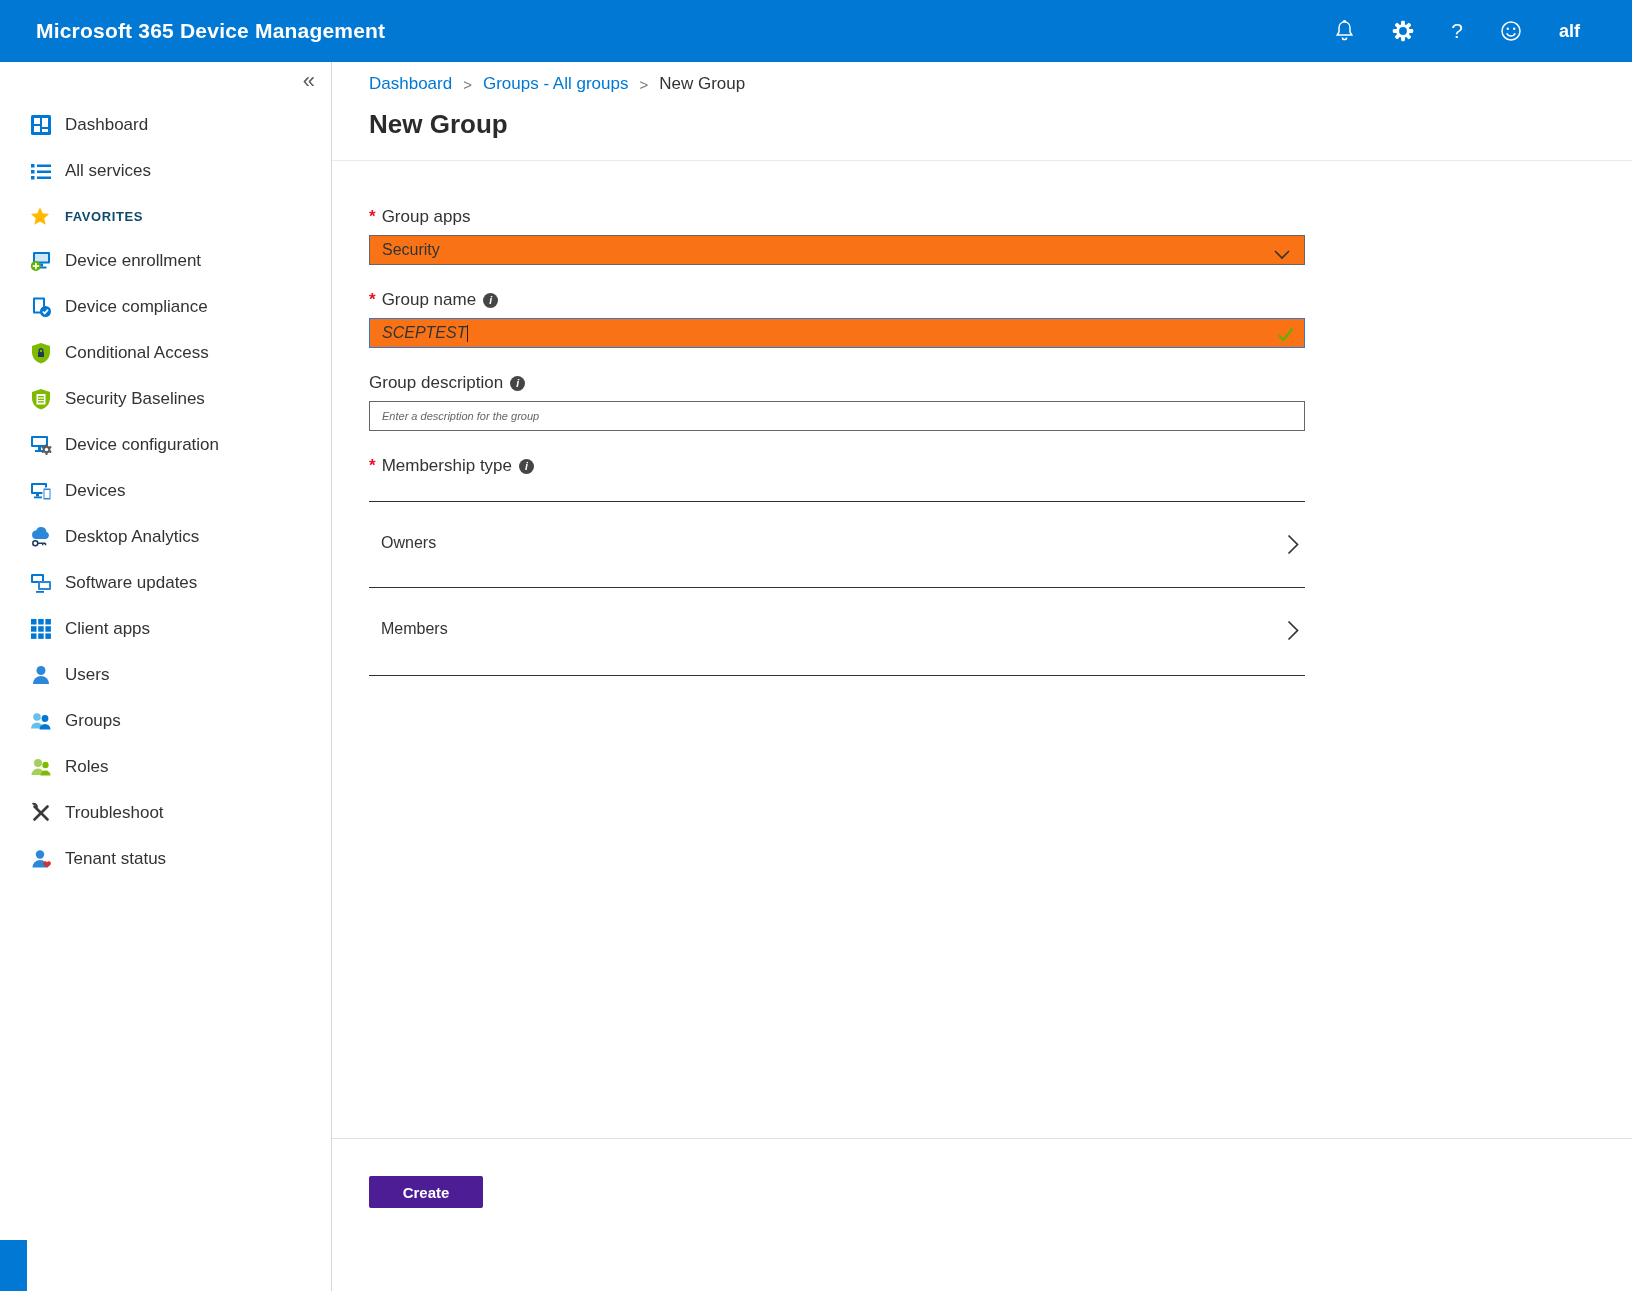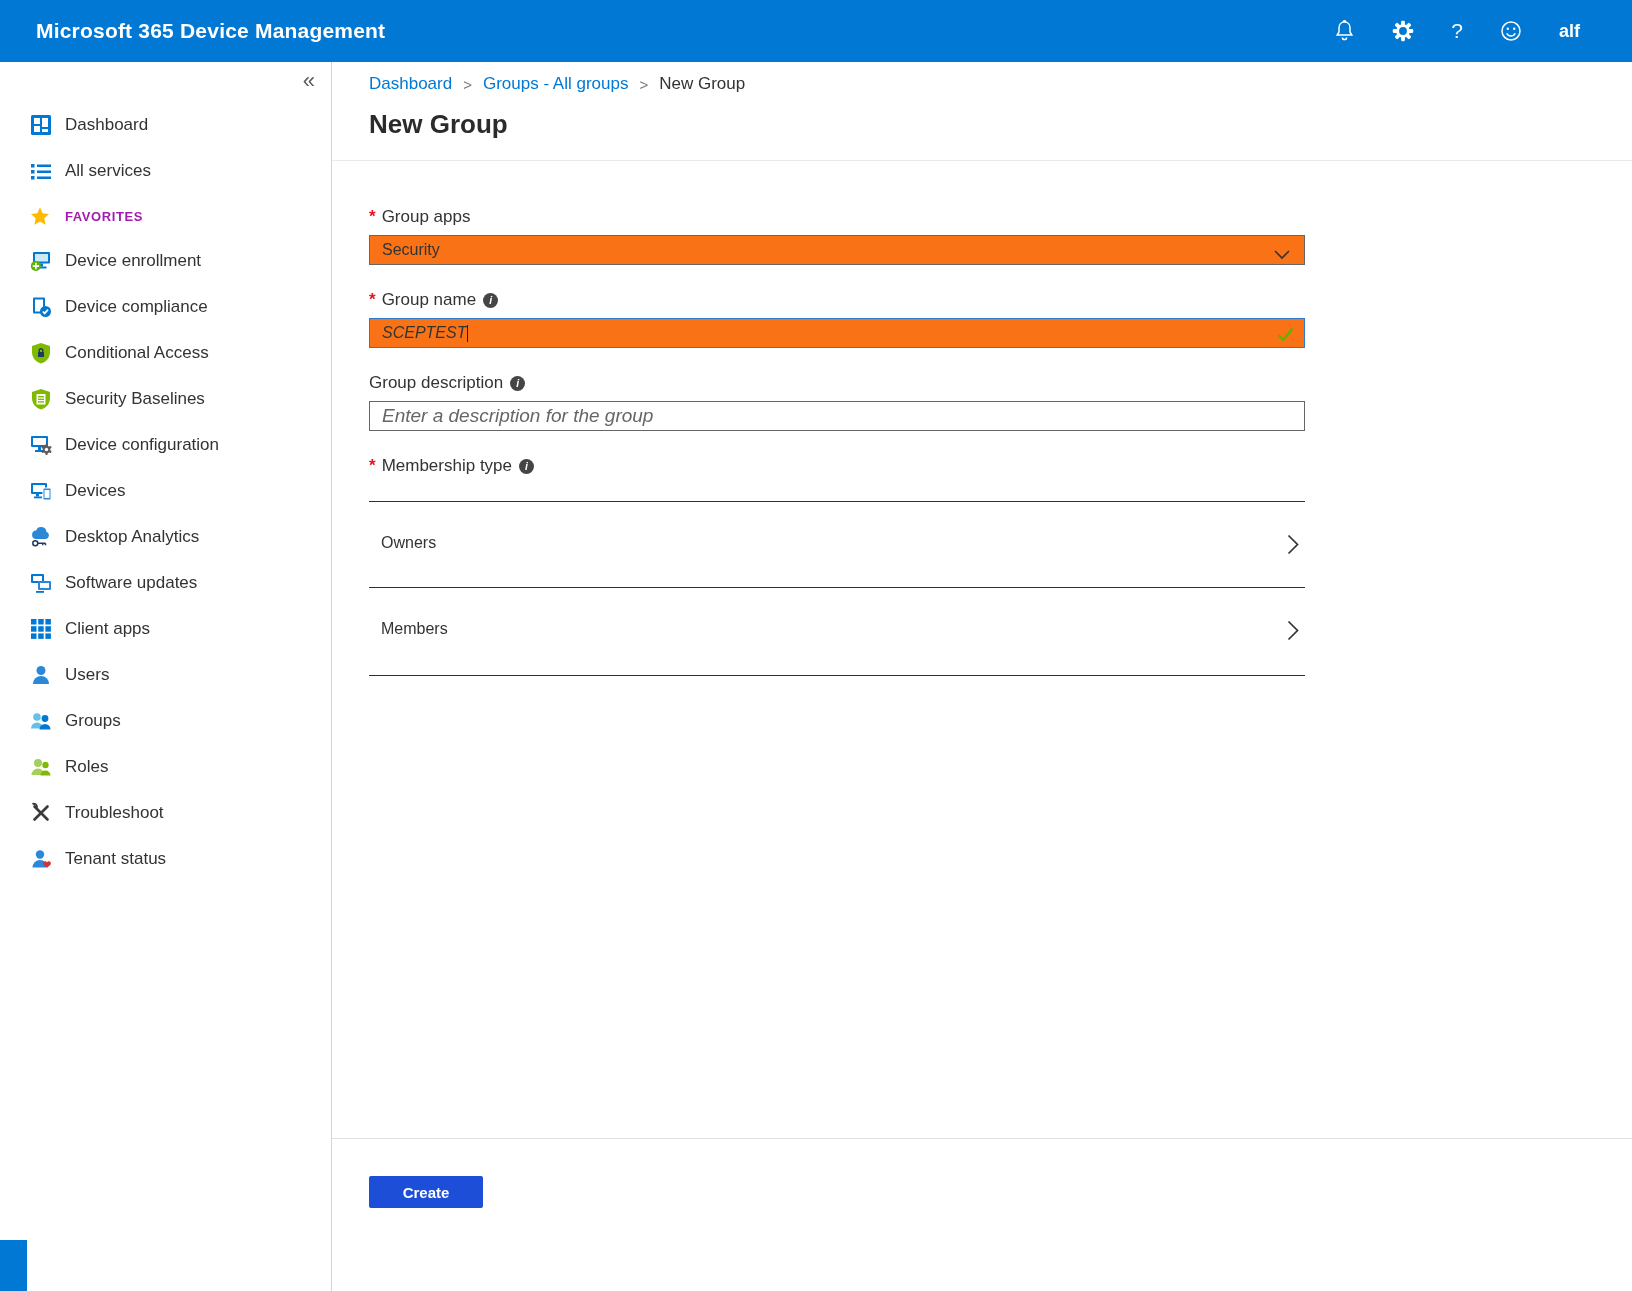--- a/index.html
+++ b/index.html
@@ -35,21 +35,21 @@
   }
   .nav { padding-top:40px; }
   .nav-item {
     display:flex; align-items:center; height:46px; padding-left:30px;
     font-size:17px; color:#333; cursor:pointer; white-space:nowrap;
   }
   .nav-item .icon { width:22px; height:22px; margin-right:13px; display:inline-flex; flex-shrink:0; }
   .nav-item .icon svg { width:22px; height:22px; }
   .nav-heading {
     display:flex; align-items:center; height:44px; padding-left:30px;
-    font-size:13px; font-weight:bold; color:#a21caf; letter-spacing:0.6px;
+    font-size:13px; font-weight:bold; color:#0c4a6e; letter-spacing:0.6px;
   }
   .nav-heading .icon { width:20px; height:20px; margin-right:15px; display:inline-flex; }
   .nav-heading .icon svg { width:20px; height:20px; }
   .blue-strip { position:absolute; left:0; bottom:0; width:27px; height:51px; background:#0078d4; }
 
   
   .main { flex:1; position:relative; padding-left:37px; background:#fff; }
   .breadcrumb {
     display:flex; align-items:center; gap:11px;
     margin-top:11px; font-size:17px; height:22px;
@@ -77,36 +77,36 @@
     position:relative; cursor:pointer;
   }
   .select-box .chev { position:absolute; right:14px; top:10px; }
 
   .text-input-box.focused { border:1.5px solid #2f7acc; cursor:text;font-style:italic; }
   .caret { display:inline-block; width:1px; height:17px; background:#222; margin-left:1px; }
   .valid-check { position:absolute; right:10px; top:8px; }
 
   .desc-input {
     margin-top:7px; width:100%; height:30px; border:1px solid #666; background:#fff;
-    padding:0 12px; font-size:19px; font-family:"Liberation Sans", sans-serif; color:#333; outline:none;
+    padding:0 12px; font-size:11px; font-family:"Liberation Sans", sans-serif; color:#333; outline:none;
   }
   .desc-input::placeholder { color:#666; font-style:italic; }
 
   .section-rows { margin-top:21px; width:936px; }
   .section-row {
     position:relative; height:86px; border-top:1.5px solid #323130; cursor:pointer;
   }
   .section-row.last { height:89px; border-bottom:1.5px solid #323130; }
   .section-row .row-label { position:absolute; left:12px; top:32px; font-size:16px; color:#333; }
   .section-row .chev-right { position:absolute; right:6px; top:32px; }
 
   .footer-divider { position:absolute; left:0; right:0; top:1076px; border-top:1px solid #e0e0e0; }
   .create-btn {
     position:absolute; left:37px; top:1114px; height:32px; min-width:114px;
-    background:#1d4ed8; color:#fff; border:none; font-size:15px; font-weight:bold;
+    background:#4c1d95; color:#fff; border:none; font-size:15px; font-weight:bold;
     font-family:"Liberation Sans", sans-serif; border-radius:2px; cursor:pointer; padding:0 30px;
   }
 </style>
 </head>
 <body>
 
 <header class="topbar">
   <div class="topbar-title">Microsoft 365 Device Management</div>
   <div class="topbar-actions">
     <span class="tb-icon">

